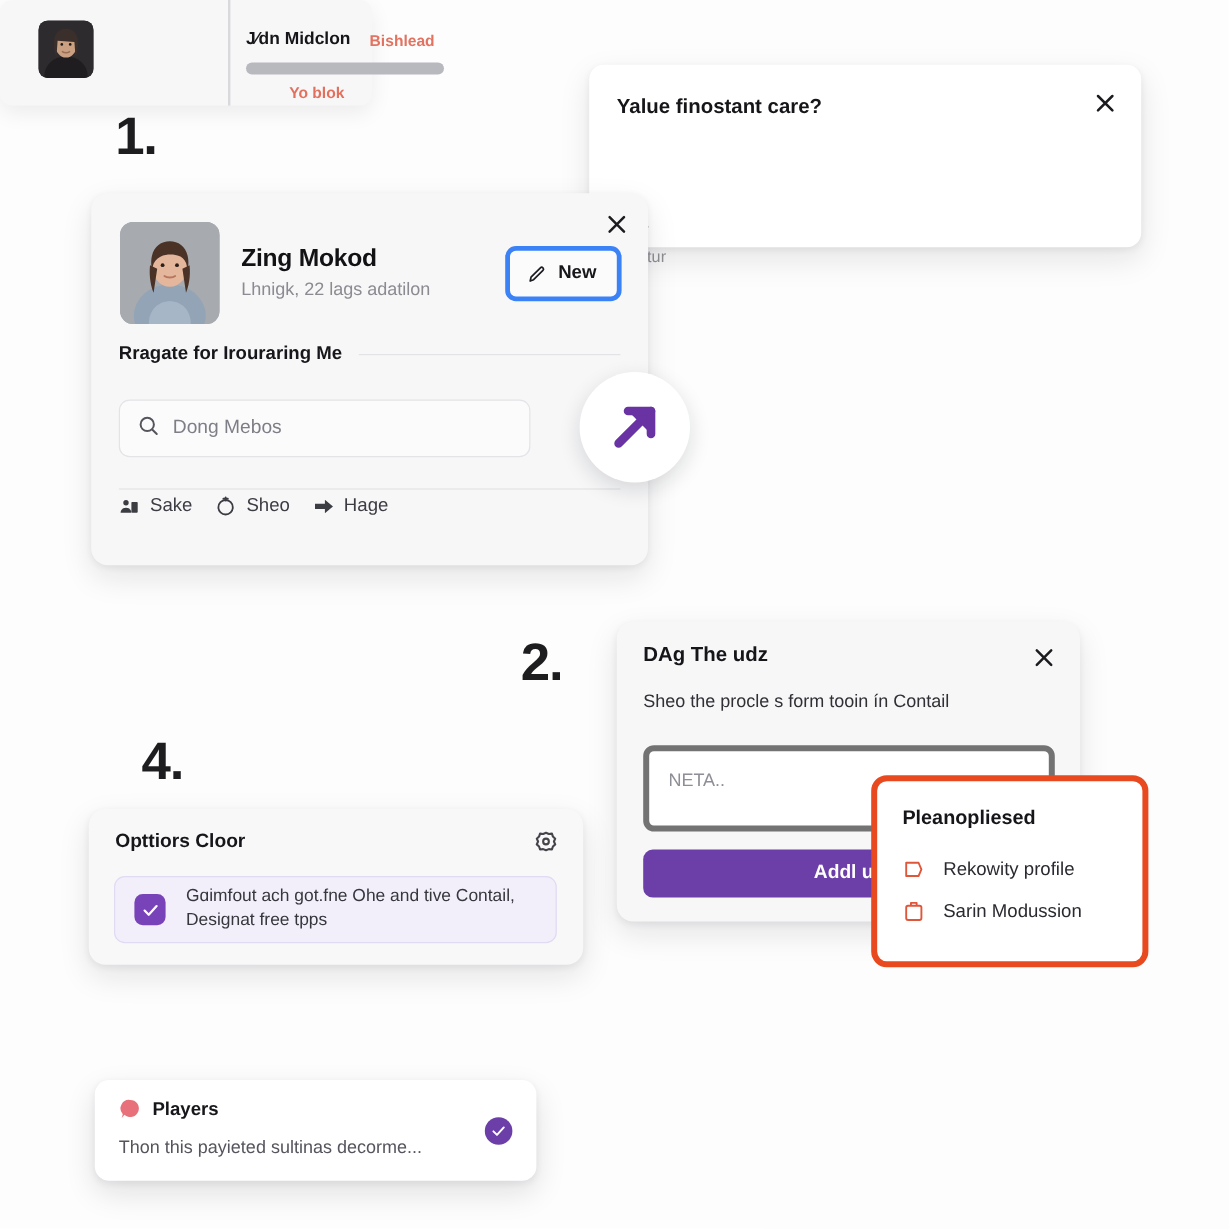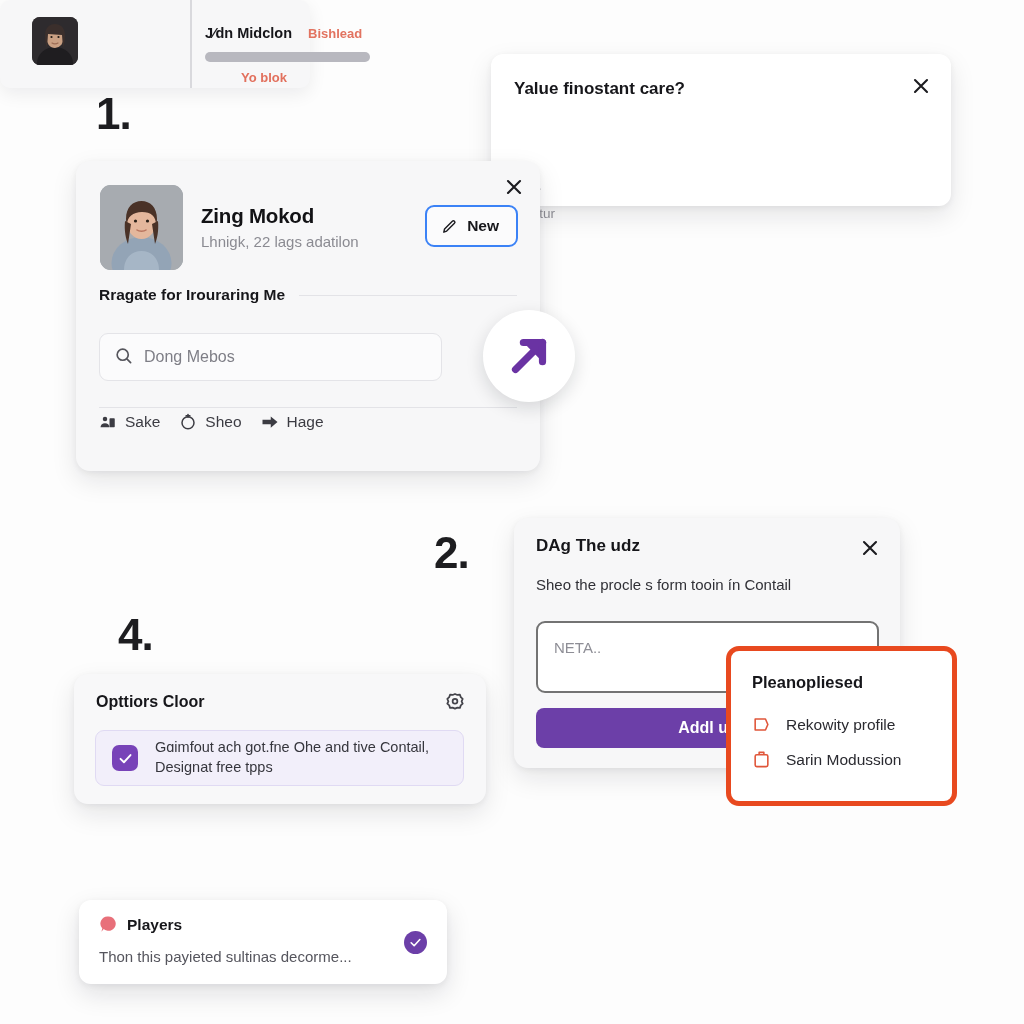--- a/index.html
+++ b/index.html
@@ -82,21 +82,21 @@
     letter-spacing: -.2px;
   }
   #profile-card .p-sub {
     position: absolute; left: 125px; top: 72px;
     font-size: 15px; color: #8b8b92;
   }
   #profile-card .new-btn {
     position: absolute; right: 22px; top: 44px;
     display: flex; align-items: center; gap: 9px;
     padding: 10px 17px 10px 14px;
-    background: #fbfbfc; border: 2px solid #3b82f6;
+    background: #fbfbfc; border: 4px solid #3b82f6;
     border-radius: 9px; cursor: pointer;
     font-size: 15.5px; font-weight: 700; color: #17171b;
   }
   .new-btn svg { width: 17px; height: 17px; display: block; }
 
   #profile-card .sec-row {
     position: absolute; left: 23px; right: 23px; top: 125px;
     display: flex; align-items: center; gap: 14px;
   }
   #profile-card .sec-title {
@@ -151,21 +151,21 @@
     position: absolute; left: 22px; top: 18px;
     font-size: 17px; font-weight: 700; color: #16161a;
   }
   #form-card .f-sub {
     position: absolute; left: 22px; top: 58px;
     font-size: 15px; color: #303036;
   }
   #form-card .f-input {
     position: absolute; left: 22px; top: 103px;
     width: 343px; height: 72px;
-    background: #ffffff; border: 2px solid #737373;
+    background: #ffffff; border: 5px solid #737373;
     border-radius: 9px; padding: 16px 16px; cursor: text;
   }
   #form-card .f-input .ph { font-size: 15px; color: #8e8e96; }
   #form-card .f-submit {
     position: absolute; left: 22px; top: 190px;
     width: 343px; height: 40px;
     background: #6c3fa8; border-radius: 8px;
     display: flex; align-items: center; justify-content: center;
     font-size: 16px; font-weight: 700; color: #ffffff;
     cursor: pointer;

